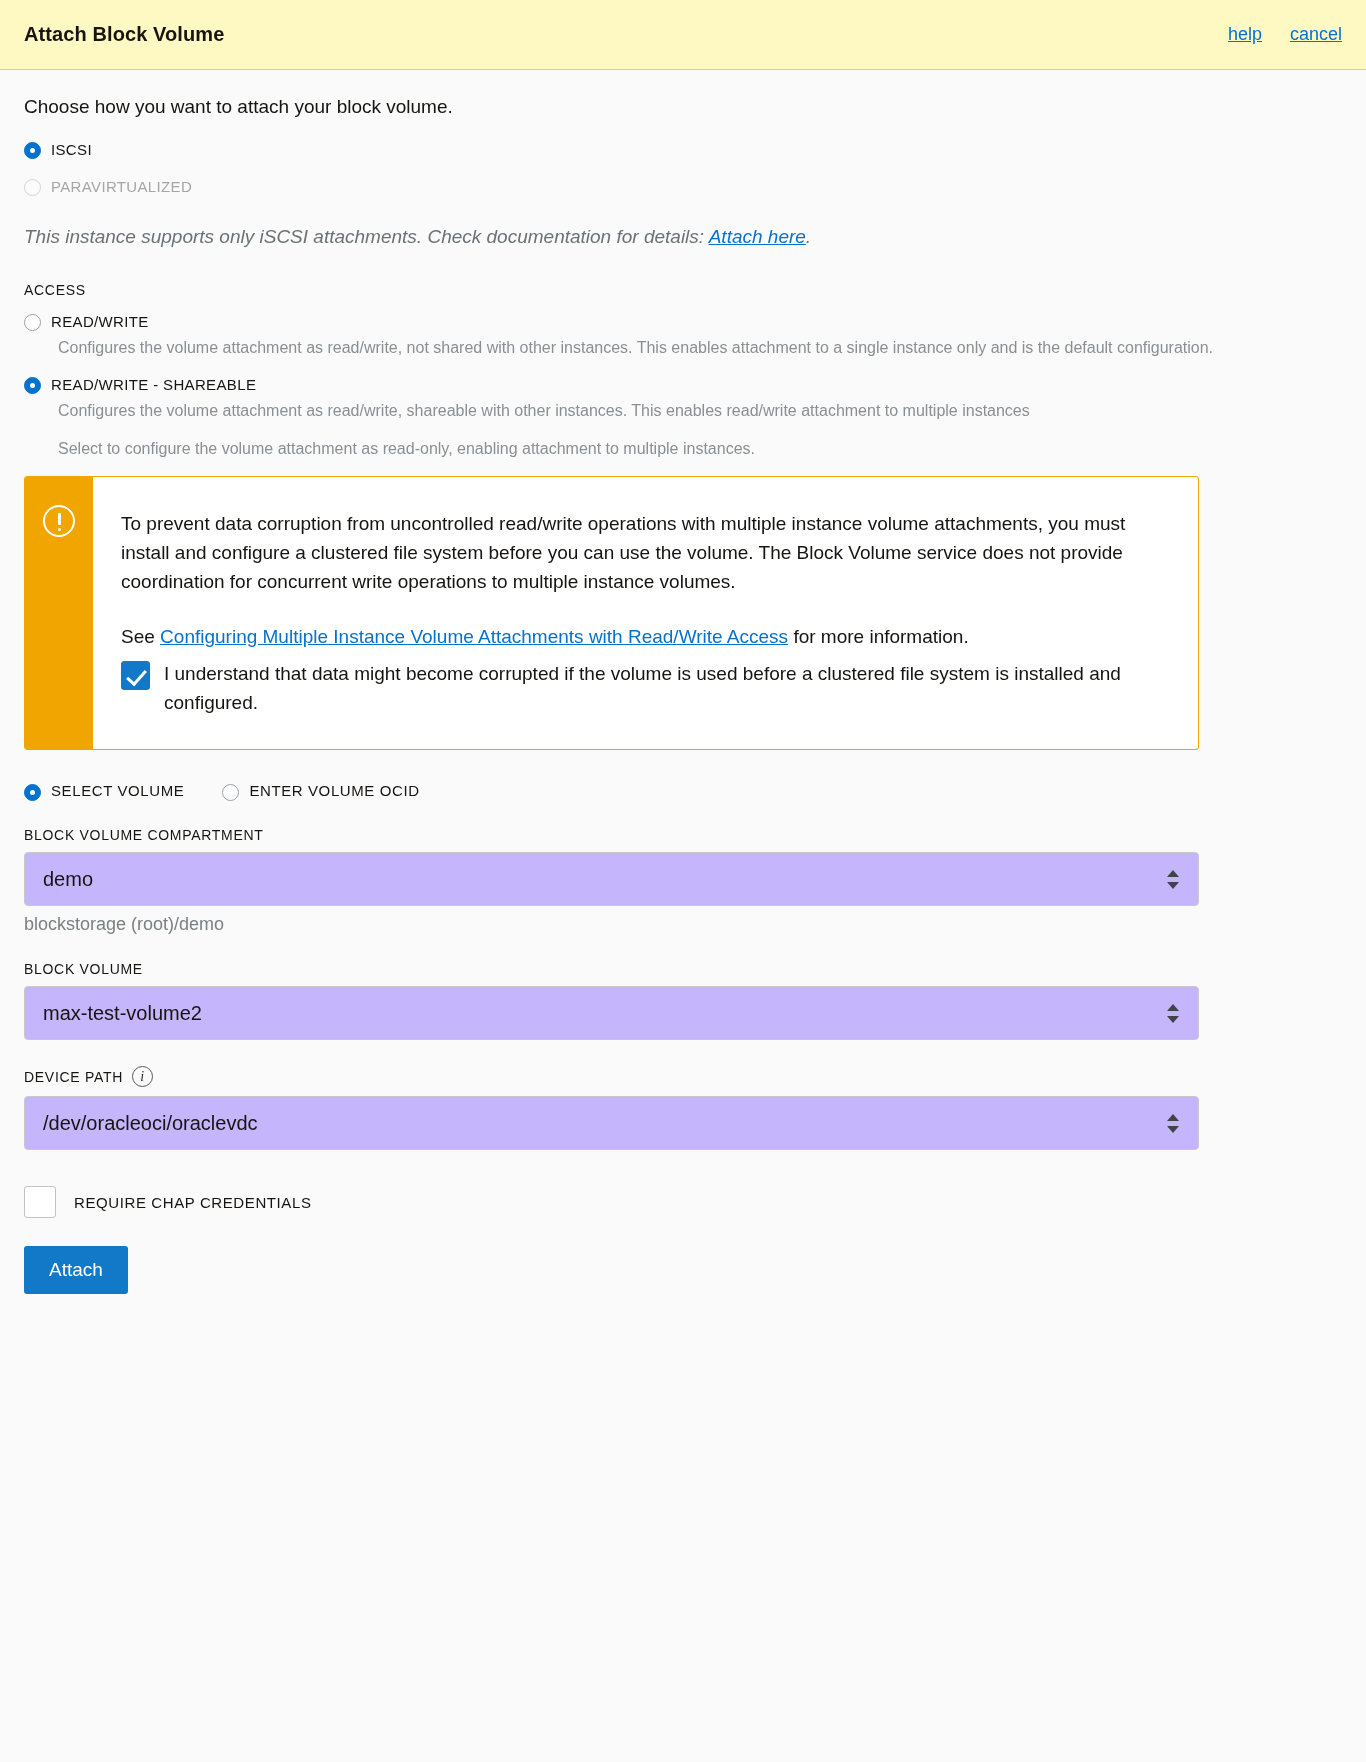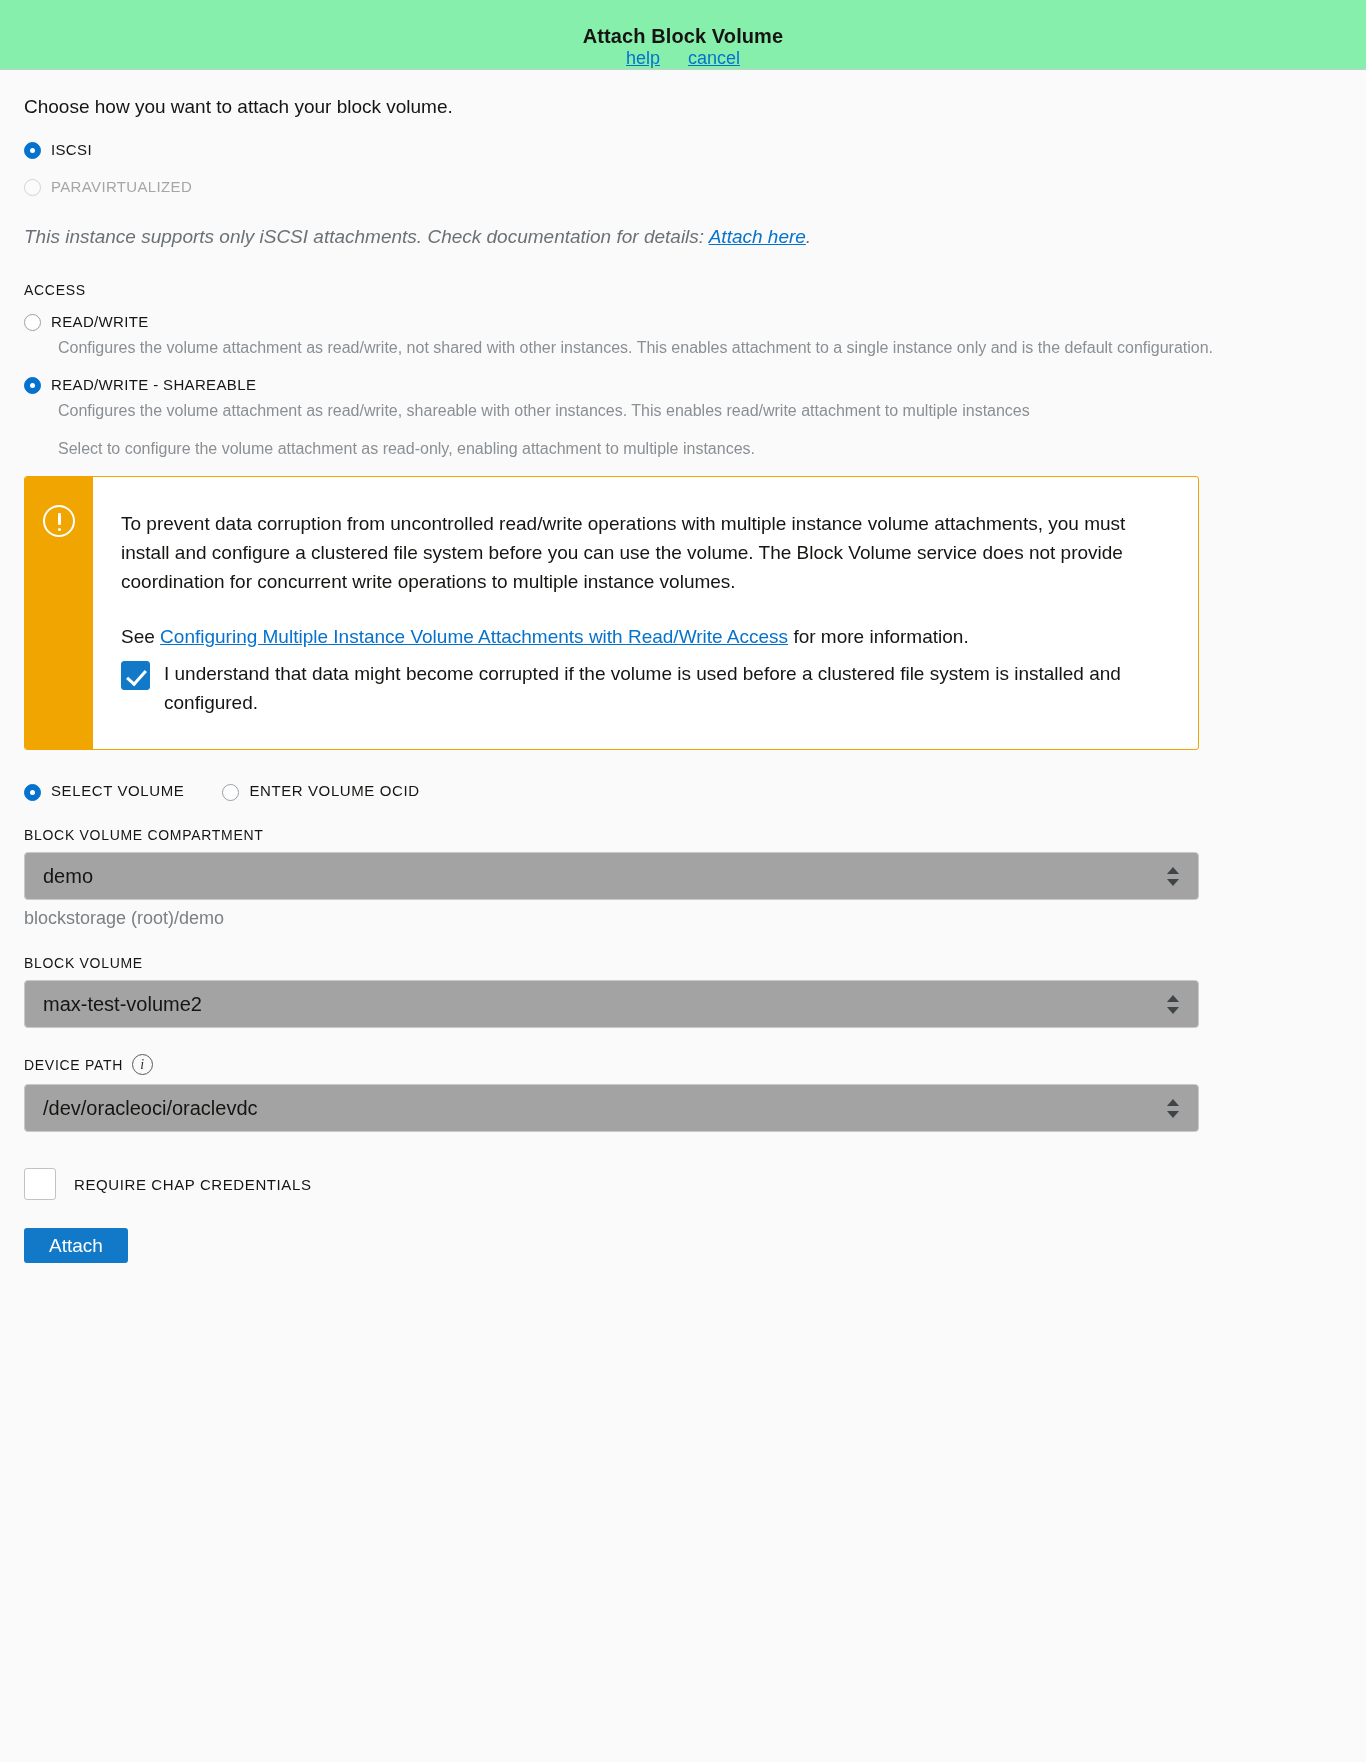--- a/index.html
+++ b/index.html
@@ -16,24 +16,23 @@
     position: relative;
     overflow: hidden;
   }
 
   
   .hdr {
     height: 70px;
     border-bottom: 1px solid #c8ccd0;
     display: flex;
     align-items: center;
-    justify-content: flex-end;
+    justify-content: space-between;
     padding: 0 24px 0 24px;
-    background: #86efac;
-    flex-direction: column;
+    background: #fef9c3;
   }
   .hdr-title {
     font-size: 20px;
     font-weight: 700;
     letter-spacing: .1px;
     color: #161513;
   }
   .hdr-links { display: flex; gap: 28px; align-items: center; }
   .hdr-link {
     font-size: 18px;
@@ -243,24 +242,24 @@
     justify-content: center;
     font-family: "Liberation Serif", serif;
     font-style: italic;
     font-size: 14px;
     color: #2b2d2f;
     cursor: pointer;
     line-height: 1;
   }
   .select-box {
     width: 1175px;
-    height: 48px;
+    height: 54px;
     border: 1px solid #c6cace;
     border-radius: 4px;
-    background: #a3a3a3;
+    background: #c4b5fd;
     display: flex;
     align-items: center;
     padding: 0 16px 0 18px;
     cursor: pointer;
     position: relative;
   }
   .select-value {
     font-size: 20px;
     color: #161513;
     flex: 1;
@@ -310,21 +309,21 @@
     font-size: 15px;
     letter-spacing: .6px;
     color: #161513;
     cursor: pointer;
   }
 
   
   .attach-btn {
     margin-top: 28px;
     margin-bottom: 40px;
-    height: 35px;
+    height: 48px;
     min-width: 104px;
     padding: 0 20px;
     background: #1278c8;
     color: #fff;
     border: none;
     border-radius: 3px;
     font-family: "Liberation Sans", sans-serif;
     font-size: 19px;
     cursor: pointer;
   }

